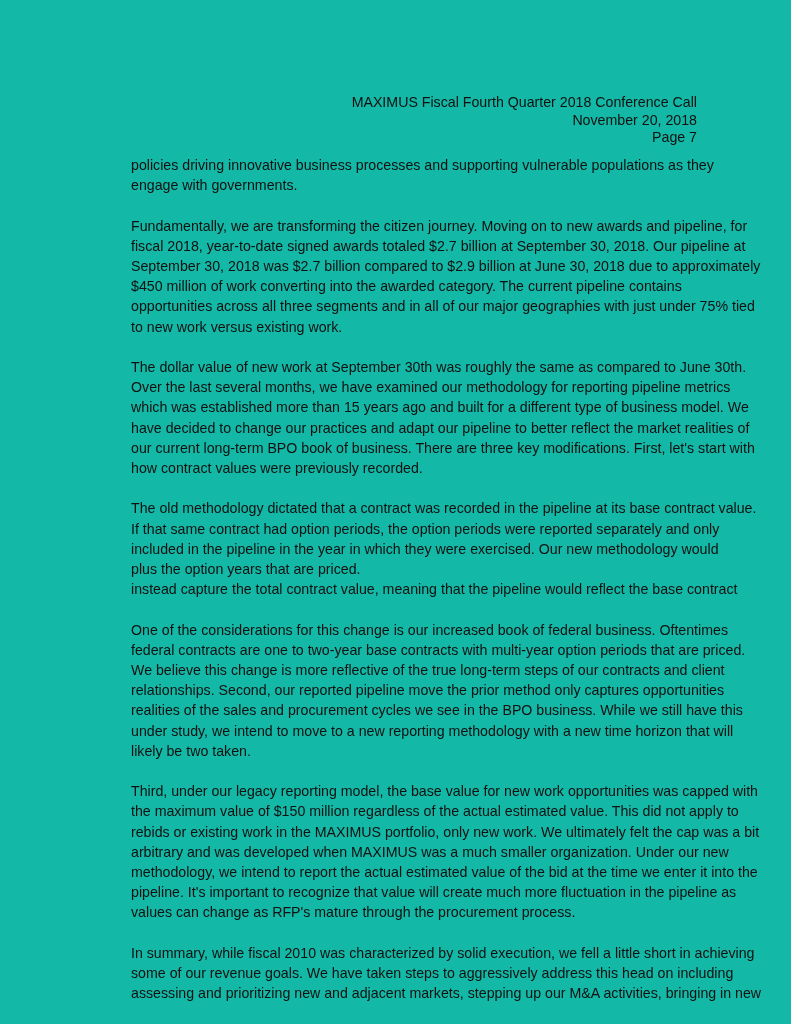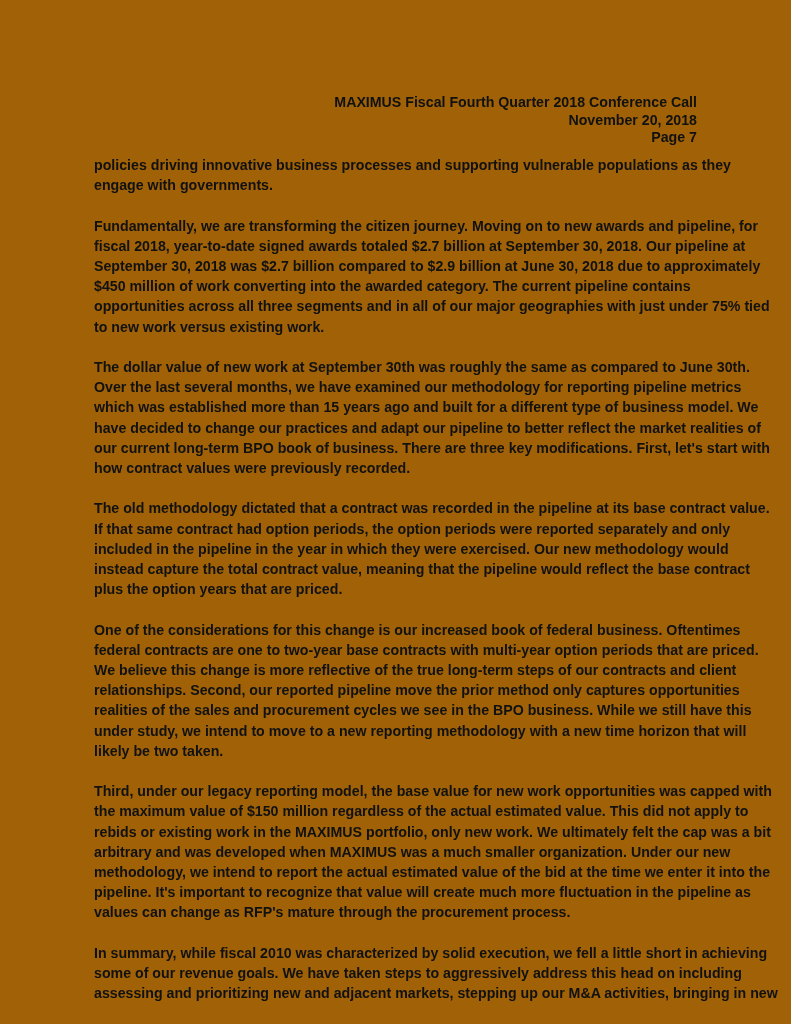--- a/index.html
+++ b/index.html
@@ -1,33 +1,32 @@
 <!DOCTYPE html>
 <html><head>
 <meta charset="utf-8">
 <style>
   html, body { margin: 0; padding: 0; background: #ffffff; }
   body { width: 791px; height: 1024px; position: relative; overflow: hidden; }
   .page {
     position: absolute; left: 0; top: 0; width: 791px; height: 1024px;
-    background: #a16207; color: #111111;
+    background: #14b8a6; color: #111111;
     font-family: "Liberation Sans", sans-serif;
-    font-weight: bold;
   }
   .header {
     position: absolute; top: 94px; right: 94px; width: 500px;
     text-align: right; font-size: 14.2px; line-height: 17.5px;
   }
   .header div { white-space: nowrap; }
   .body {
     position: absolute; left: 94px; top: 155px; width: 610px;
     font-size: 14.2px; line-height: 20.2px;
   }
   .para { margin: 0 0 20.2px 0; }
-  .line { white-space: nowrap; display: block; }
+  .line { white-space: nowrap; display: block; margin-left: 37px; }
 </style>
 </head>
 <body>
 
 <div class="page">
   <div class="header">
     <div>MAXIMUS Fiscal Fourth Quarter 2018 Conference Call</div>
     <div>November 20, 2018</div>
     <div>Page 7</div>
   </div>
@@ -50,22 +49,22 @@
       <span class="line">Over the last several months, we have examined our methodology for reporting pipeline metrics</span>
       <span class="line">which was established more than 15 years ago and built for a different type of business model. We</span>
       <span class="line">have decided to change our practices and adapt our pipeline to better reflect the market realities of</span>
       <span class="line">our current long-term BPO book of business. There are three key modifications. First, let's start with</span>
       <span class="line">how contract values were previously recorded.</span>
     </p>
     <p class="para">
       <span class="line">The old methodology dictated that a contract was recorded in the pipeline at its base contract value.</span>
       <span class="line">If that same contract had option periods, the option periods were reported separately and only</span>
       <span class="line">included in the pipeline in the year in which they were exercised. Our new methodology would</span>
+      <span class="line">plus the option years that are priced.</span>
       <span class="line">instead capture the total contract value, meaning that the pipeline would reflect the base contract</span>
-      <span class="line">plus the option years that are priced.</span>
     </p>
     <p class="para">
       <span class="line">One of the considerations for this change is our increased book of federal business. Oftentimes</span>
       <span class="line">federal contracts are one to two-year base contracts with multi-year option periods that are priced.</span>
       <span class="line">We believe this change is more reflective of the true long-term steps of our contracts and client</span>
       <span class="line">relationships. Second, our reported pipeline move the prior method only captures opportunities</span>
       <span class="line">realities of the sales and procurement cycles we see in the BPO business. While we still have this</span>
       <span class="line">under study, we intend to move to a new reporting methodology with a new time horizon that will</span>
       <span class="line">likely be two taken.</span>
     </p>

